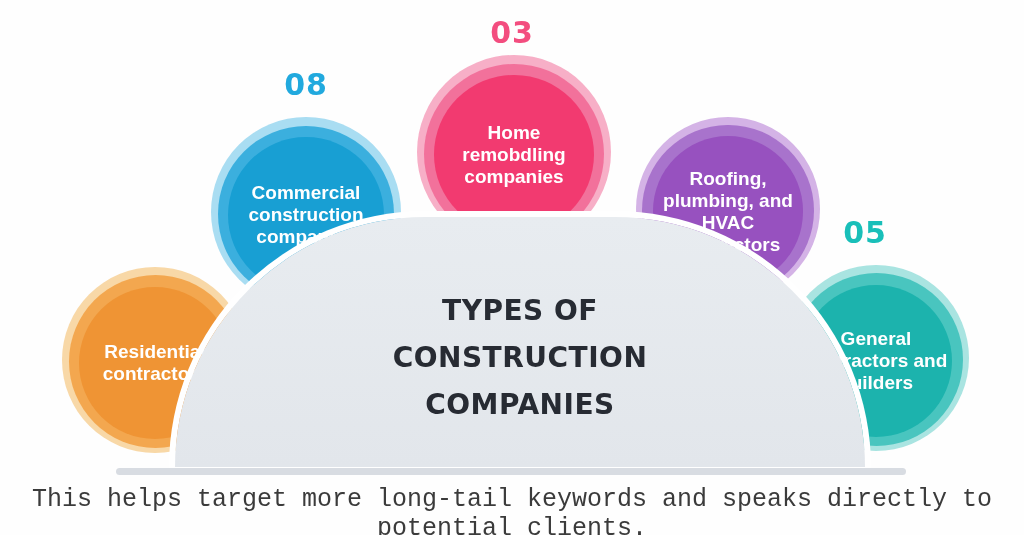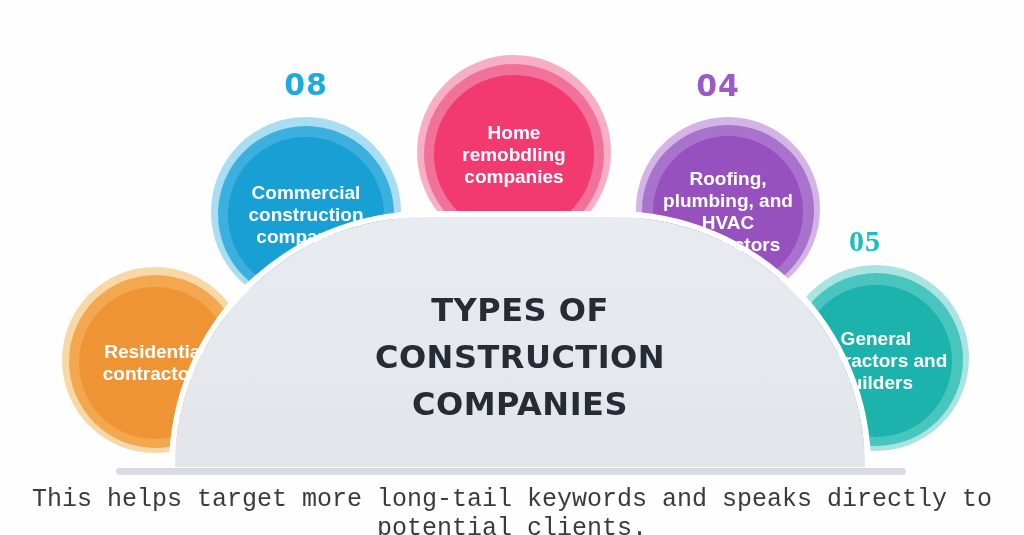--- a/index.html
+++ b/index.html
@@ -16,21 +16,21 @@
     position:absolute;z-index:3;
     width:84px;text-align:center;
     font-family:"DejaVu Sans","Liberation Sans",sans-serif;
     font-weight:800;font-size:30px;letter-spacing:1px;
     color:var(--number,#888);
   }
   .num-1{left:116px;top:224px;}
   .num-2{left:264px;top:67px;}
   .num-3{left:470px;top:15px;}
   .num-4{left:676px;top:68px;}
-  .num-5{left:823px;top:224px;font-family:Liberation Serif, serif;}
+  .num-5{left:823px;top:215px;}
 
   .bubble{position:absolute;z-index:1;border-radius:50%;background:var(--outer,#ddd);}
   .bubble .mid{
     position:absolute;left:3.5%;right:3.5%;top:4.5%;bottom:2.5%;
     border-radius:50%;background:var(--mid,#bbb);
   }
   .bubble .inner{
     position:absolute;left:9%;right:9%;top:10.5%;bottom:7.5%;
     border-radius:50%;background:var(--main,#999);
     display:flex;align-items:center;justify-content:center;text-align:center;
@@ -52,21 +52,21 @@
     position:absolute;z-index:2;
     left:175px;top:217px;width:690px;height:250px;
     border-radius:345px 345px 0 0;
     background:linear-gradient(180deg,var(--dome-top,#E8ECF0),var(--dome-bottom,#E2E6EB));
     box-shadow:0 0 0 6px #FFFFFF;
   }
   .title{
     position:absolute;left:0;right:0;top:70px;
     text-align:center;white-space:pre-line;
     font-family:"DejaVu Sans","Liberation Sans",sans-serif;
-    font-weight:800;font-size:32px;line-height:47px;letter-spacing:0.5px;
+    font-weight:800;font-size:28px;line-height:47px;letter-spacing:0.5px;
     color:var(--title-color,#272B33);
   }
   .dome-shadow{
     position:absolute;z-index:3;
     left:116px;top:468px;width:790px;height:7px;
     border-radius:4px;background:var(--dome-shadow,#D8DCE2);
     filter:blur(0.6px);
   }
 
   
@@ -76,21 +76,21 @@
     font-family:Liberation Mono, monospace;
     font-size:25px;color:var(--caption-color,#3B3B3B);
   }
 </style>
 </head>
 <body style="--background: #FEFEFE; --title-color: #272B33; --caption-color: #3B3B3B; --dome-top: #E8ECF0; --dome-bottom: #E2E6EB; --dome-shadow: #D8DCE2; --bubble-text: #FFFFFF;">
 
 <div class="stage">
 
   <div class="num num-2" style="--outer: #A9DDF2; --mid: #3BAFDE; --main: #189FD3; --number: #21A9DE;">08</div>
-  <div class="num num-4" style="--outer: #D4B3E6; --mid: #A873CC; --main: #9751BF; --number: #9C59C8;">04</div>
+  <div class="num num-3" style="--outer: #F7AFC7; --mid: #F2719B; --main: #F23A70; --number: #F34D7F;">03</div>
   <div class="num num-5" style="--outer: #A9E4E1; --mid: #49C5BF; --main: #1CB3AD; --number: #19BFB9;">05</div>
 
   <div class="bubble bubble-1" style="--outer: #F8D8A7; --mid: #F3A74F; --main: #EF9434; --number: #F2A24B;">
     <div class="mid"></div>
     <div class="inner">
       <span class="label">Residential contractors</span>
     </div>
   </div>
 
   <div class="bubble bubble-2" style="--outer: #A9DDF2; --mid: #3BAFDE; --main: #189FD3; --number: #21A9DE;">

